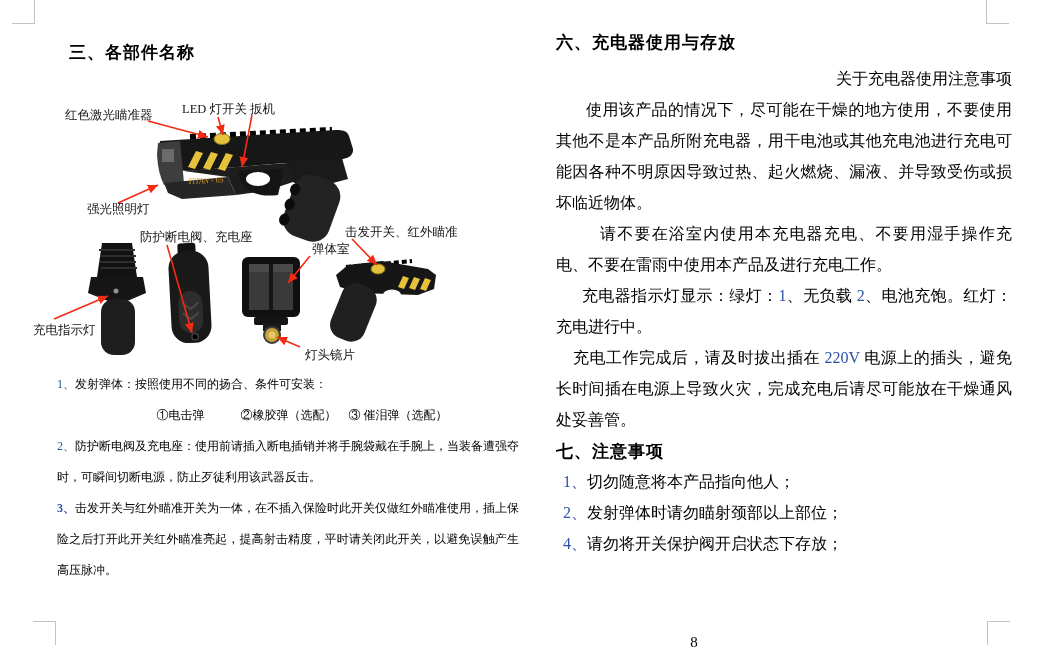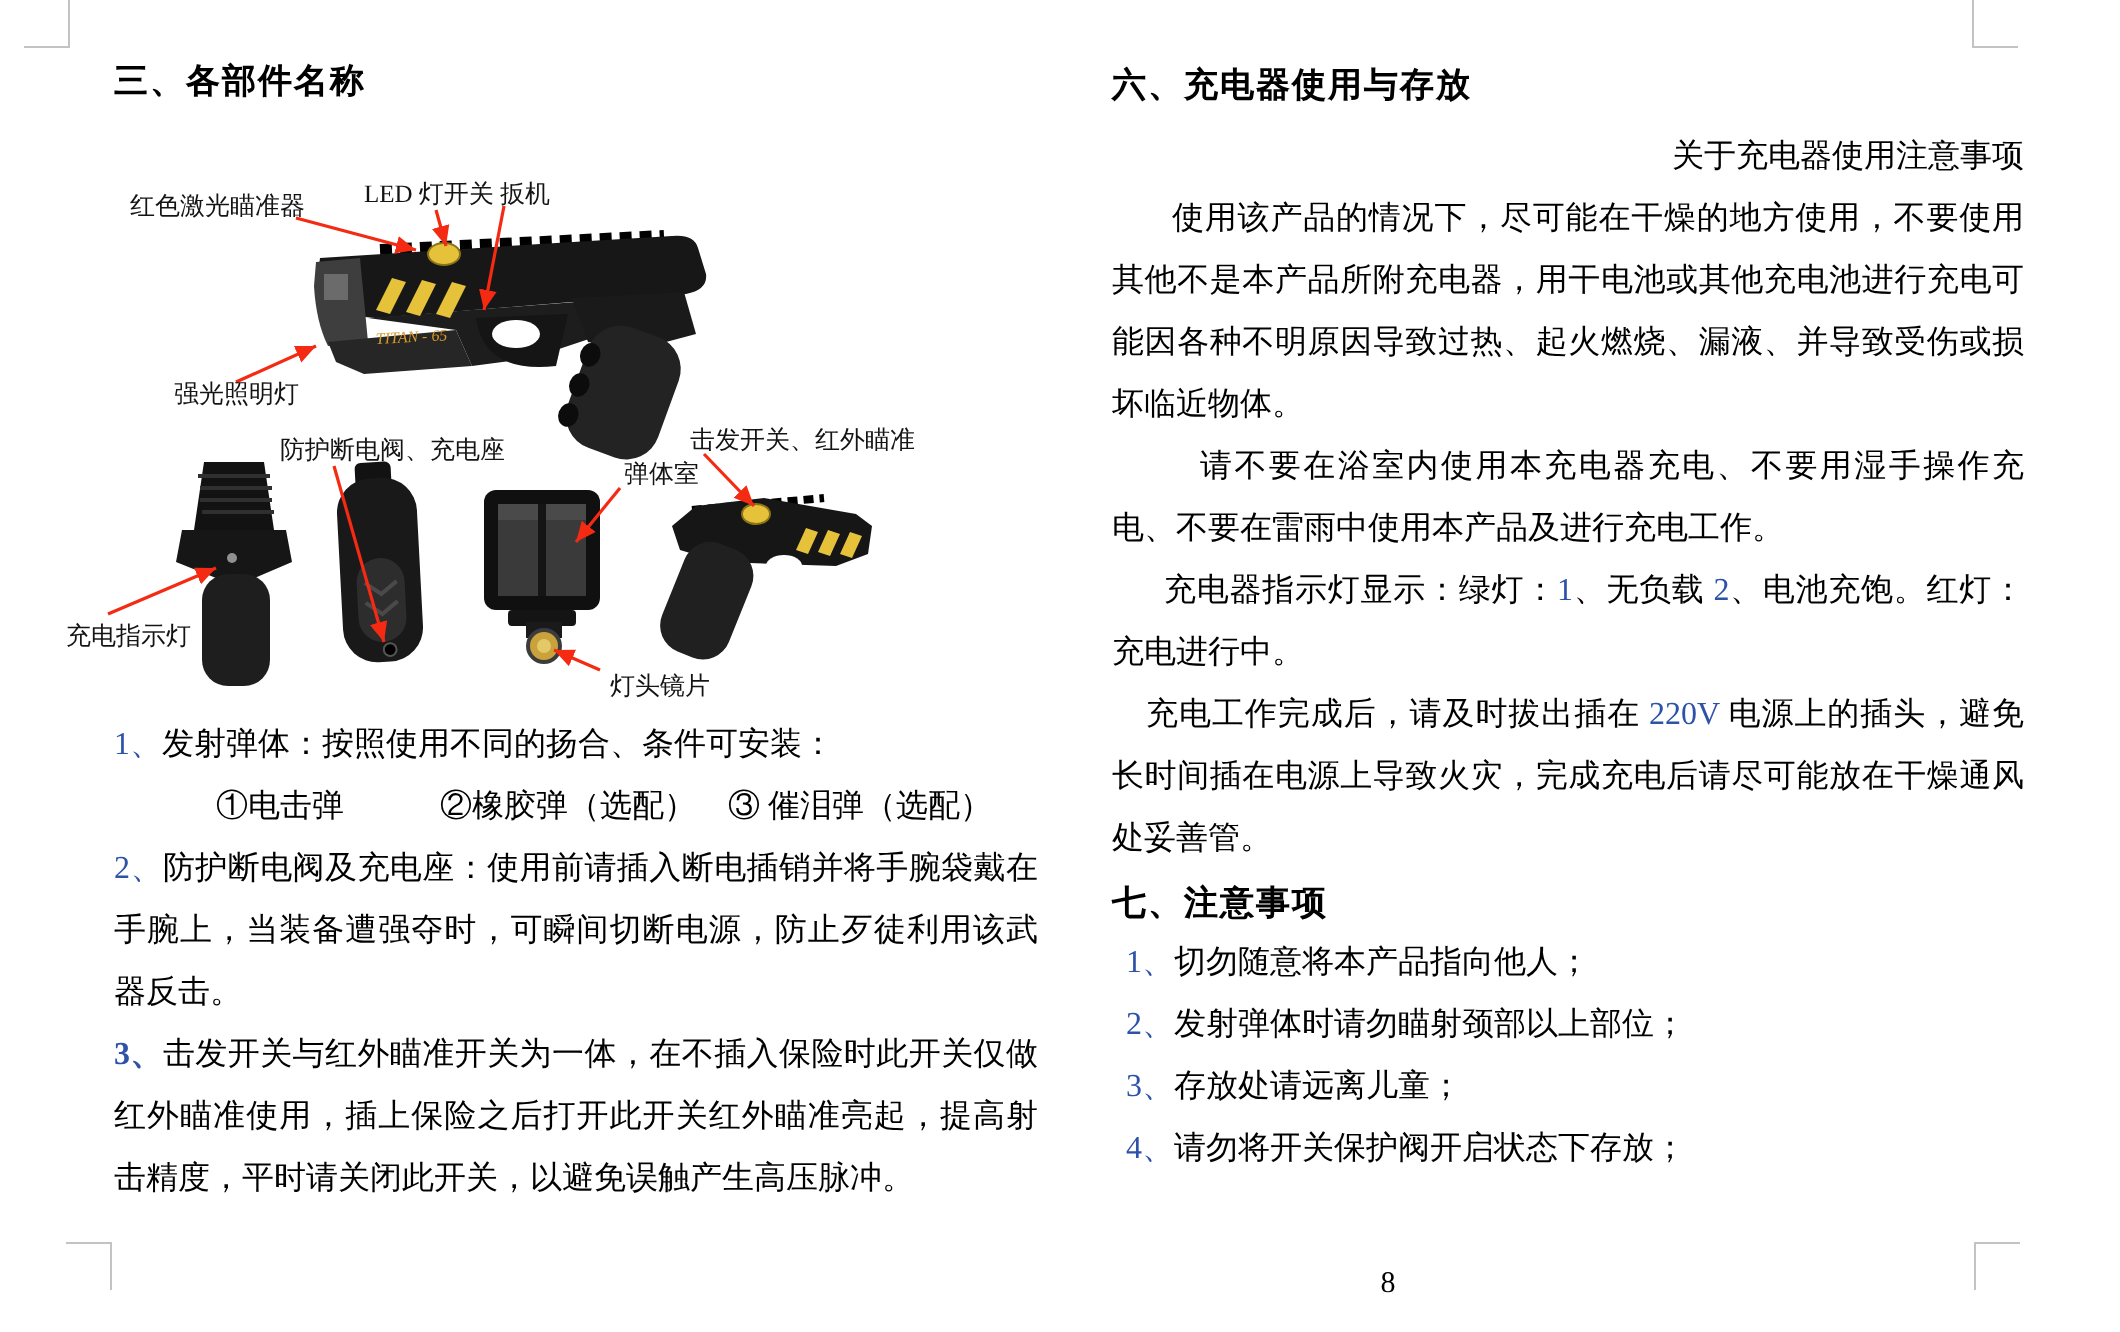--- a/index.html
+++ b/index.html
@@ -10,27 +10,27 @@
   
   .crop{position:absolute;width:22px;height:23px;}
   .crop.tl{left:12px;top:0;border-right:1px solid #c3c3c3;border-bottom:1px solid #c3c3c3;}
   .crop.tr{left:986px;top:0;border-left:1px solid #c3c3c3;border-bottom:1px solid #c3c3c3;}
   .crop.bl{left:33px;top:621px;border-top:1px solid #c3c3c3;border-right:1px solid #c3c3c3;}
   .crop.br{left:987px;top:621px;border-top:1px solid #c3c3c3;border-left:1px solid #c3c3c3;}
 
   .col-left{position:absolute;left:57px;top:30px;width:462px;}
   .col-right{position:absolute;left:556px;top:28px;width:456px;font-size:16px;line-height:31px;}
 
-  h2.sec{font-size:17px;font-weight:bold;margin:0;line-height:22px;letter-spacing:1px;}
+  h2.sec{font-size:17px;font-weight:bold;margin:12px;line-height:22px;letter-spacing:1px;}
 
   .figure{position:relative;margin-left:-27px;margin-top:33px;width:490px;height:272px;}
   .figure svg{display:block;overflow:visible;}
   .fig-label{font-size:12.5px;fill:#141414;font-family:"Liberation Serif","DejaVu Serif",serif;}
 
-  .items{margin-top:0;font-size:16px;line-height:31px;text-align:justify;}
+  .items{margin-top:0;font-size:12px;line-height:31px;text-align:justify;}
   .items p{margin:0;}
   .items p.opts{text-align:center;padding-left:28px;}
   .num{color:#2d52a8;}
   .b{font-weight:bold;}
 
   .col-right p{margin:0;text-align:justify;}
   .col-right p.nojust{text-align:right;}
   .p-ind2{text-indent:30px;}
   .p-ind275{text-indent:44px;}
   .p-ind16{text-indent:26px;}
@@ -164,19 +164,18 @@
     <p class="nojust">关于充电器使用注意事项</p>
     <p class="p-ind2">使用该产品的情况下，尽可能在干燥的地方使用，不要使用其他不是本产品所附充电器，用干电池或其他充电池进行充电可能因各种不明原因导致过热、起火燃烧、漏液、并导致受伤或损坏临近物体。</p>
     <p class="p-ind275">请不要在浴室内使用本充电器充电、不要用湿手操作充电、不要在雷雨中使用本产品及进行充电工作。</p>
     <p class="p-ind16"><span>充电器指示灯显示：绿灯：</span><span class="num">1</span><span>、无负载 </span><span class="num">2</span><span>、电池充饱。红灯：充电进行中。</span></p>
     <p class="p-ind11"><span>充电工作完成后，请及时拔出插在 </span><span class="num">220V</span><span> 电源上的插头，避免长时间插在电源上导致火灾，完成充电后请尽可能放在干燥通风处妥善管。</span></p>
 
     <h2 class="sec">七、注意事项</h2>
     <div class="notes">
       <p><span class="num">1、</span><span>切勿随意将本产品指向他人；</span></p>
       <p><span class="num">2、</span><span>发射弹体时请勿瞄射颈部以上部位；</span></p>
-      <p><span class="num">3、</span><span>存放处请远离儿童；</span></p>
       <p><span class="num">4、</span><span>请勿将开关保护阀开启状态下存放；</span></p>
     </div>
   </div>
 
   <div class="page-num">8</div>
 </div>
 
 </body></html>

